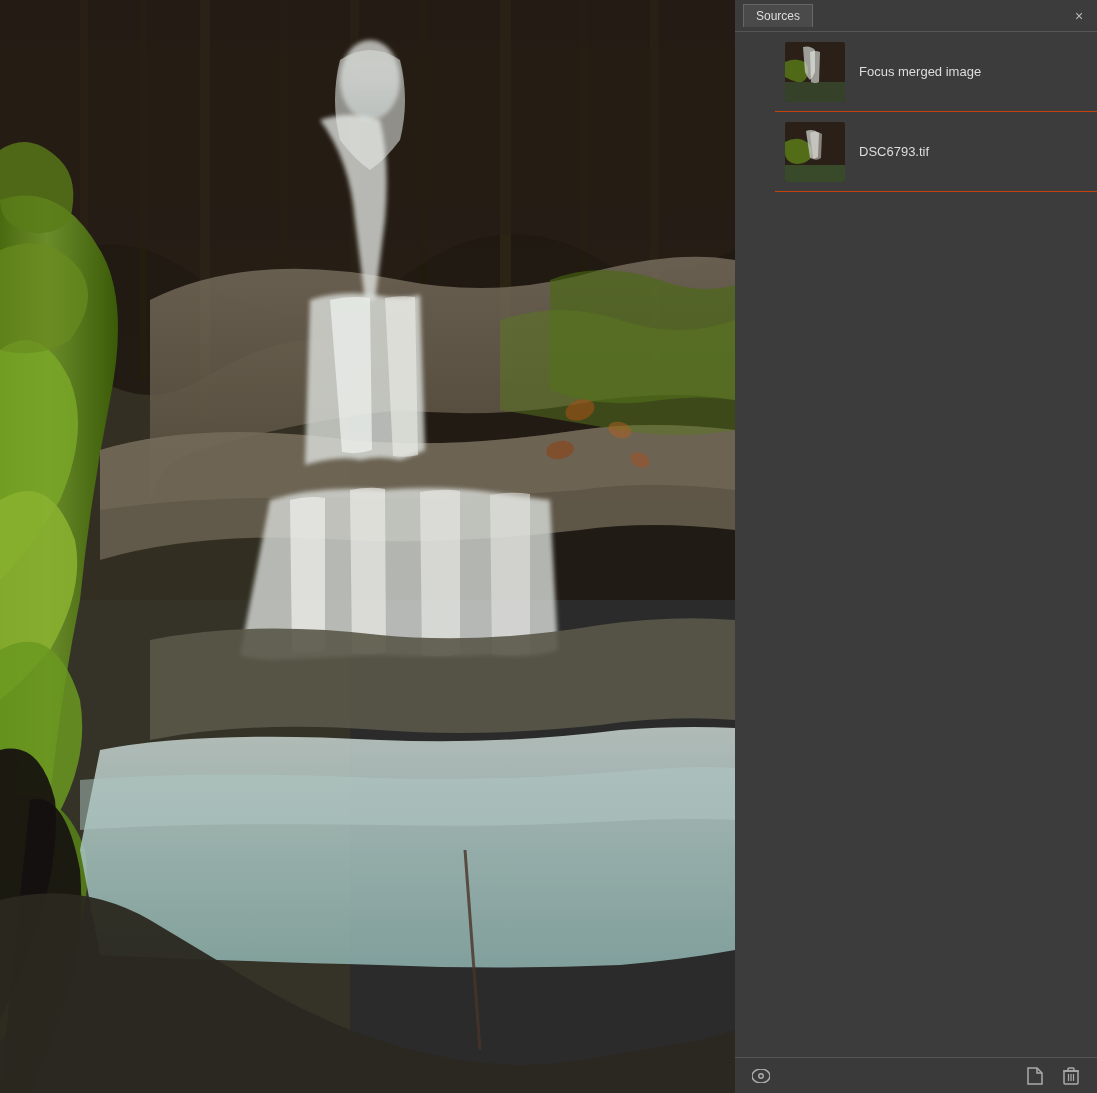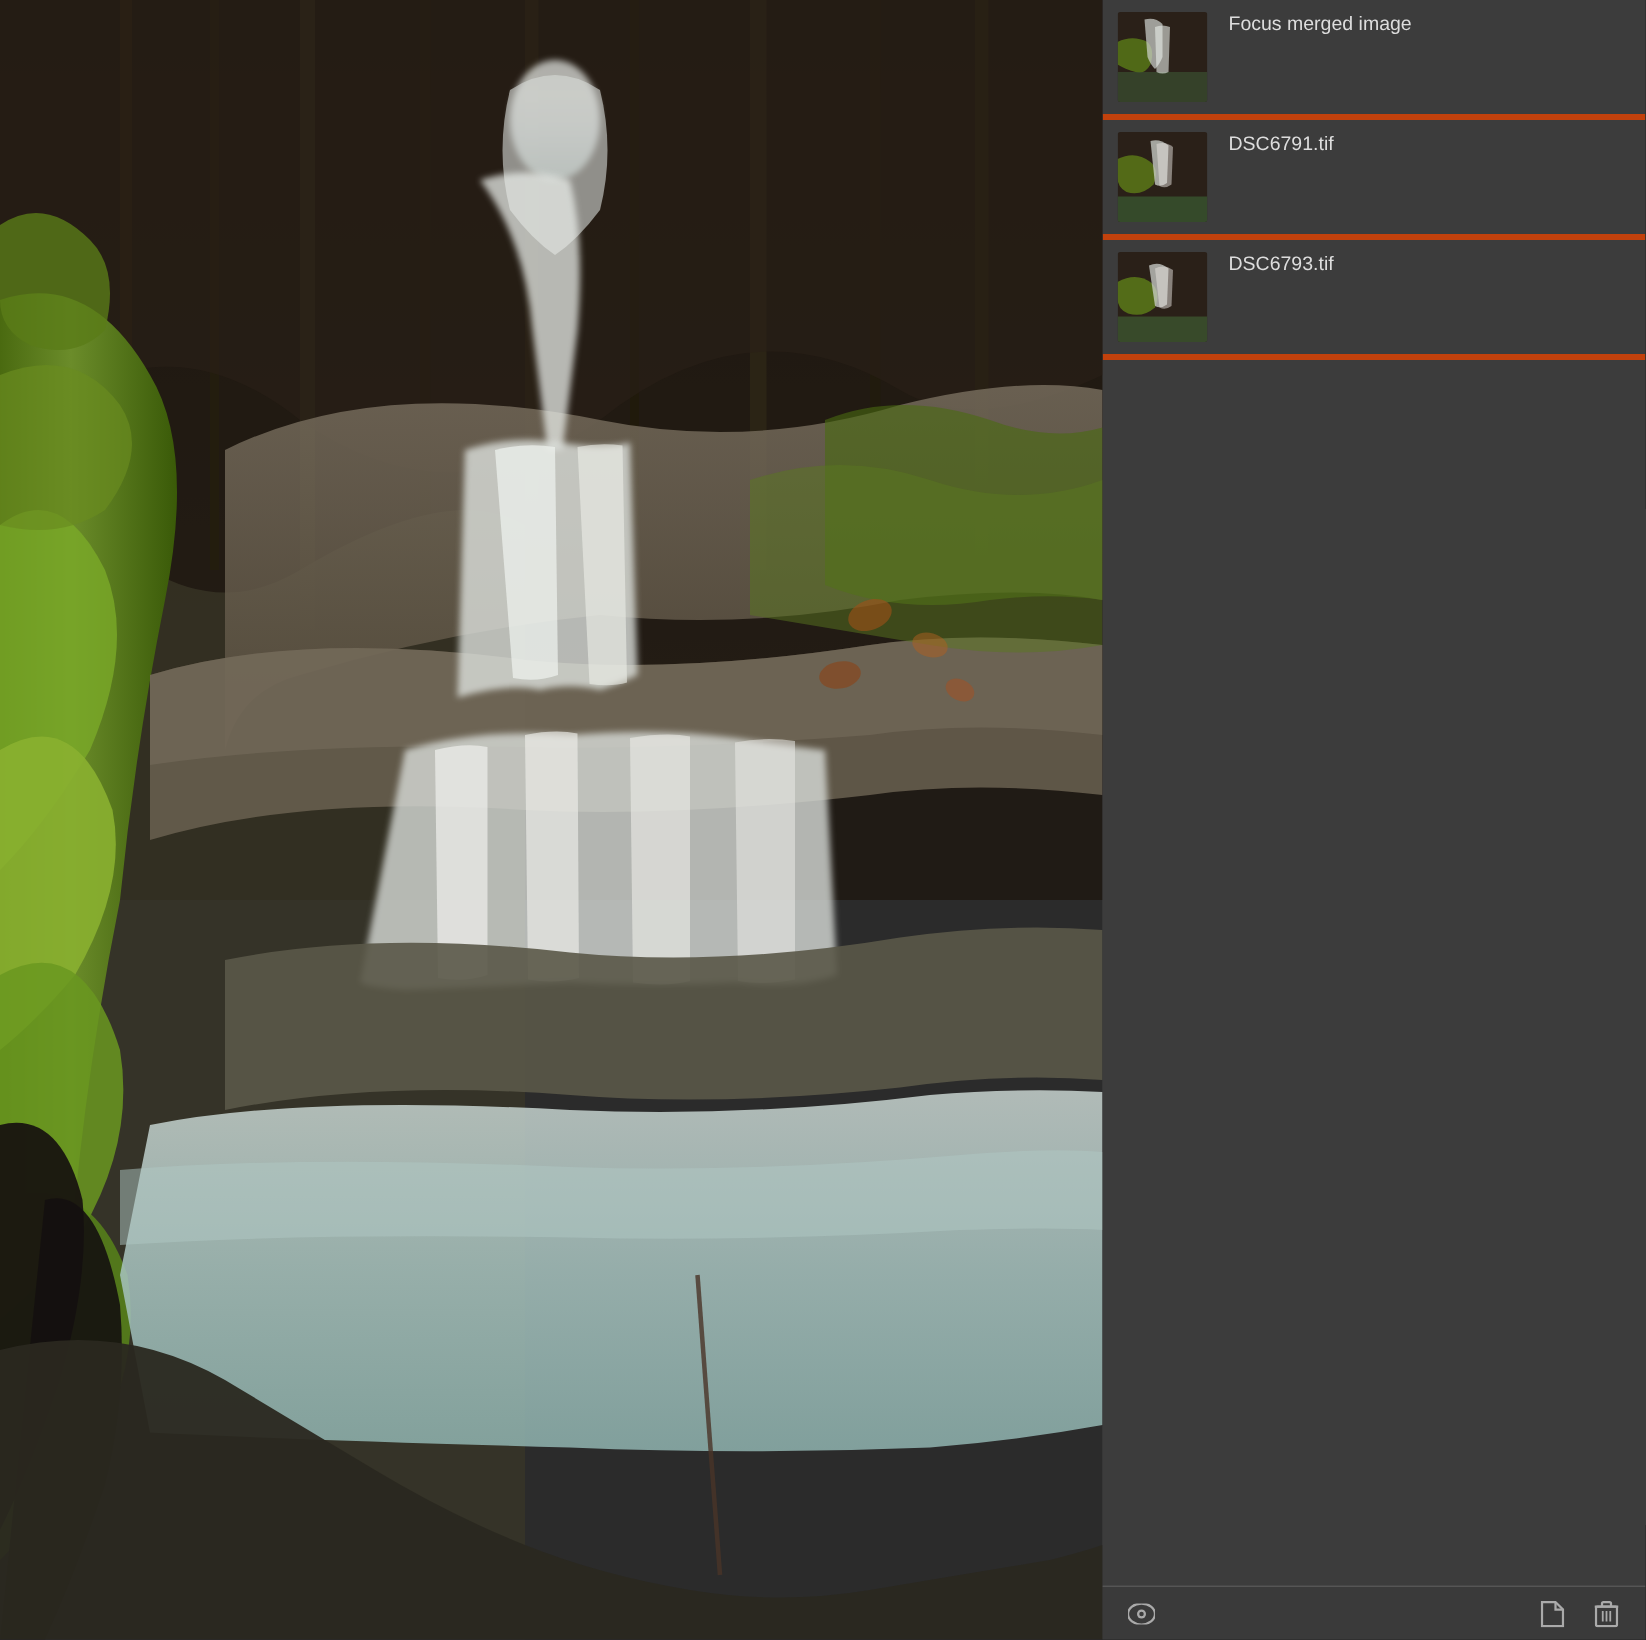--- a/index.html
+++ b/index.html
@@ -64,25 +64,26 @@
 
     
     .sources-list {
       flex: 1;
       overflow-y: auto;
       background: #3c3c3c;
     }
 
     .source-item {
       display: flex;
-      align-items: flex-start;
+      align-items: center;
       padding: 8px 10px;
-      border-bottom: 4px solid #c2410c;
+      border-bottom: 1px solid #c2410c;
       cursor: pointer;
       min-height: 80px;
+      margin-left: 40px;
     }
 
     .source-thumbnail {
       width: 60px;
       height: 60px;
       flex-shrink: 0;
       border-radius: 2px;
       overflow: hidden;
       margin-right: 14px;
       position: relative;
@@ -246,49 +247,41 @@
 
     <ellipse cx="580" cy="410" rx="15" ry="10" fill="#a05018" opacity="0.6" transform="rotate(-20 580 410)"></ellipse>
     <ellipse cx="620" cy="430" rx="12" ry="8" fill="#b06020" opacity="0.5" transform="rotate(15 620 430)"></ellipse>
     <ellipse cx="560" cy="450" rx="14" ry="9" fill="#904010" opacity="0.55" transform="rotate(-10 560 450)"></ellipse>
     <ellipse cx="640" cy="460" rx="10" ry="7" fill="#a85020" opacity="0.5" transform="rotate(25 640 460)"></ellipse>
   </svg>
 </div>
 
 <div class="right-panel">
 
+  <div class="sources-header">
+    <div class="sources-tab">Sources</div>
+    <div class="close-btn">×</div>
+  </div>
 
   <div class="sources-list">
 
     <div class="source-item">
       <div class="source-thumbnail">
         <svg width="60" height="60" viewBox="0 0 60 60" xmlns="http://www.w3.org/2000/svg">
           <rect width="60" height="60" fill="#2a2018"></rect>
           <path d="M0,20 Q10,15 20,20 Q25,25 22,35 Q18,42 12,40 Q5,38 0,35 Z" fill="#5a7c18" opacity="0.8"></path>
           <path d="M18,5 Q25,3 30,8 L30,30 Q28,35 25,38 Q22,35 20,30 Z" fill="#d0d4d0" opacity="0.7"></path>
           <rect x="0" y="40" width="60" height="20" fill="#3a5030" opacity="0.7"></rect>
           <path d="M25,10 Q30,8 35,10 L34,40 Q30,42 26,40 Z" fill="#e8ece8" opacity="0.6"></path>
         </svg>
       </div>
       <span class="source-name">Focus merged image</span>
     </div>
 
 
-    <div class="source-item">
-      <div class="source-thumbnail">
-        <svg width="60" height="60" viewBox="0 0 60 60" xmlns="http://www.w3.org/2000/svg">
-          <rect width="60" height="60" fill="#2a2018"></rect>
-          <path d="M0,18 Q12,12 22,20 Q28,25 24,35 Q16,43 6,40 Q0,37 0,30 Z" fill="#5a7818" opacity="0.85"></path>
-          <path d="M22,6 Q28,4 34,9 L33,34 Q29,37 25,35 Z" fill="#d4d8d4" opacity="0.72"></path>
-          <rect x="0" y="43" width="60" height="17" fill="#3a5830" opacity="0.75"></rect>
-          <path d="M26,8 Q32,6 37,10 L36,35 Q32,38 28,36 Z" fill="#e8e4e0" opacity="0.5"></path>
-        </svg>
-      </div>
-      <span class="source-name">DSC6791.tif</span>
-    </div>
 
 
     <div class="source-item">
       <div class="source-thumbnail">
         <svg width="60" height="60" viewBox="0 0 60 60" xmlns="http://www.w3.org/2000/svg">
           <rect width="60" height="60" fill="#2a2018"></rect>
           <path d="M0,20 Q13,13 23,21 Q29,27 25,37 Q17,44 7,41 Q0,38 0,31 Z" fill="#5a7818" opacity="0.87"></path>
           <path d="M21,9 Q28,6 34,11 L33,35 Q29,38 25,36 Z" fill="#d0d4d0" opacity="0.73"></path>
           <rect x="0" y="43" width="60" height="17" fill="#3c5830" opacity="0.76"></rect>
           <path d="M25,11 Q31,8 37,12 L36,36 Q32,39 28,37 Z" fill="#e6e2de" opacity="0.51"></path>

